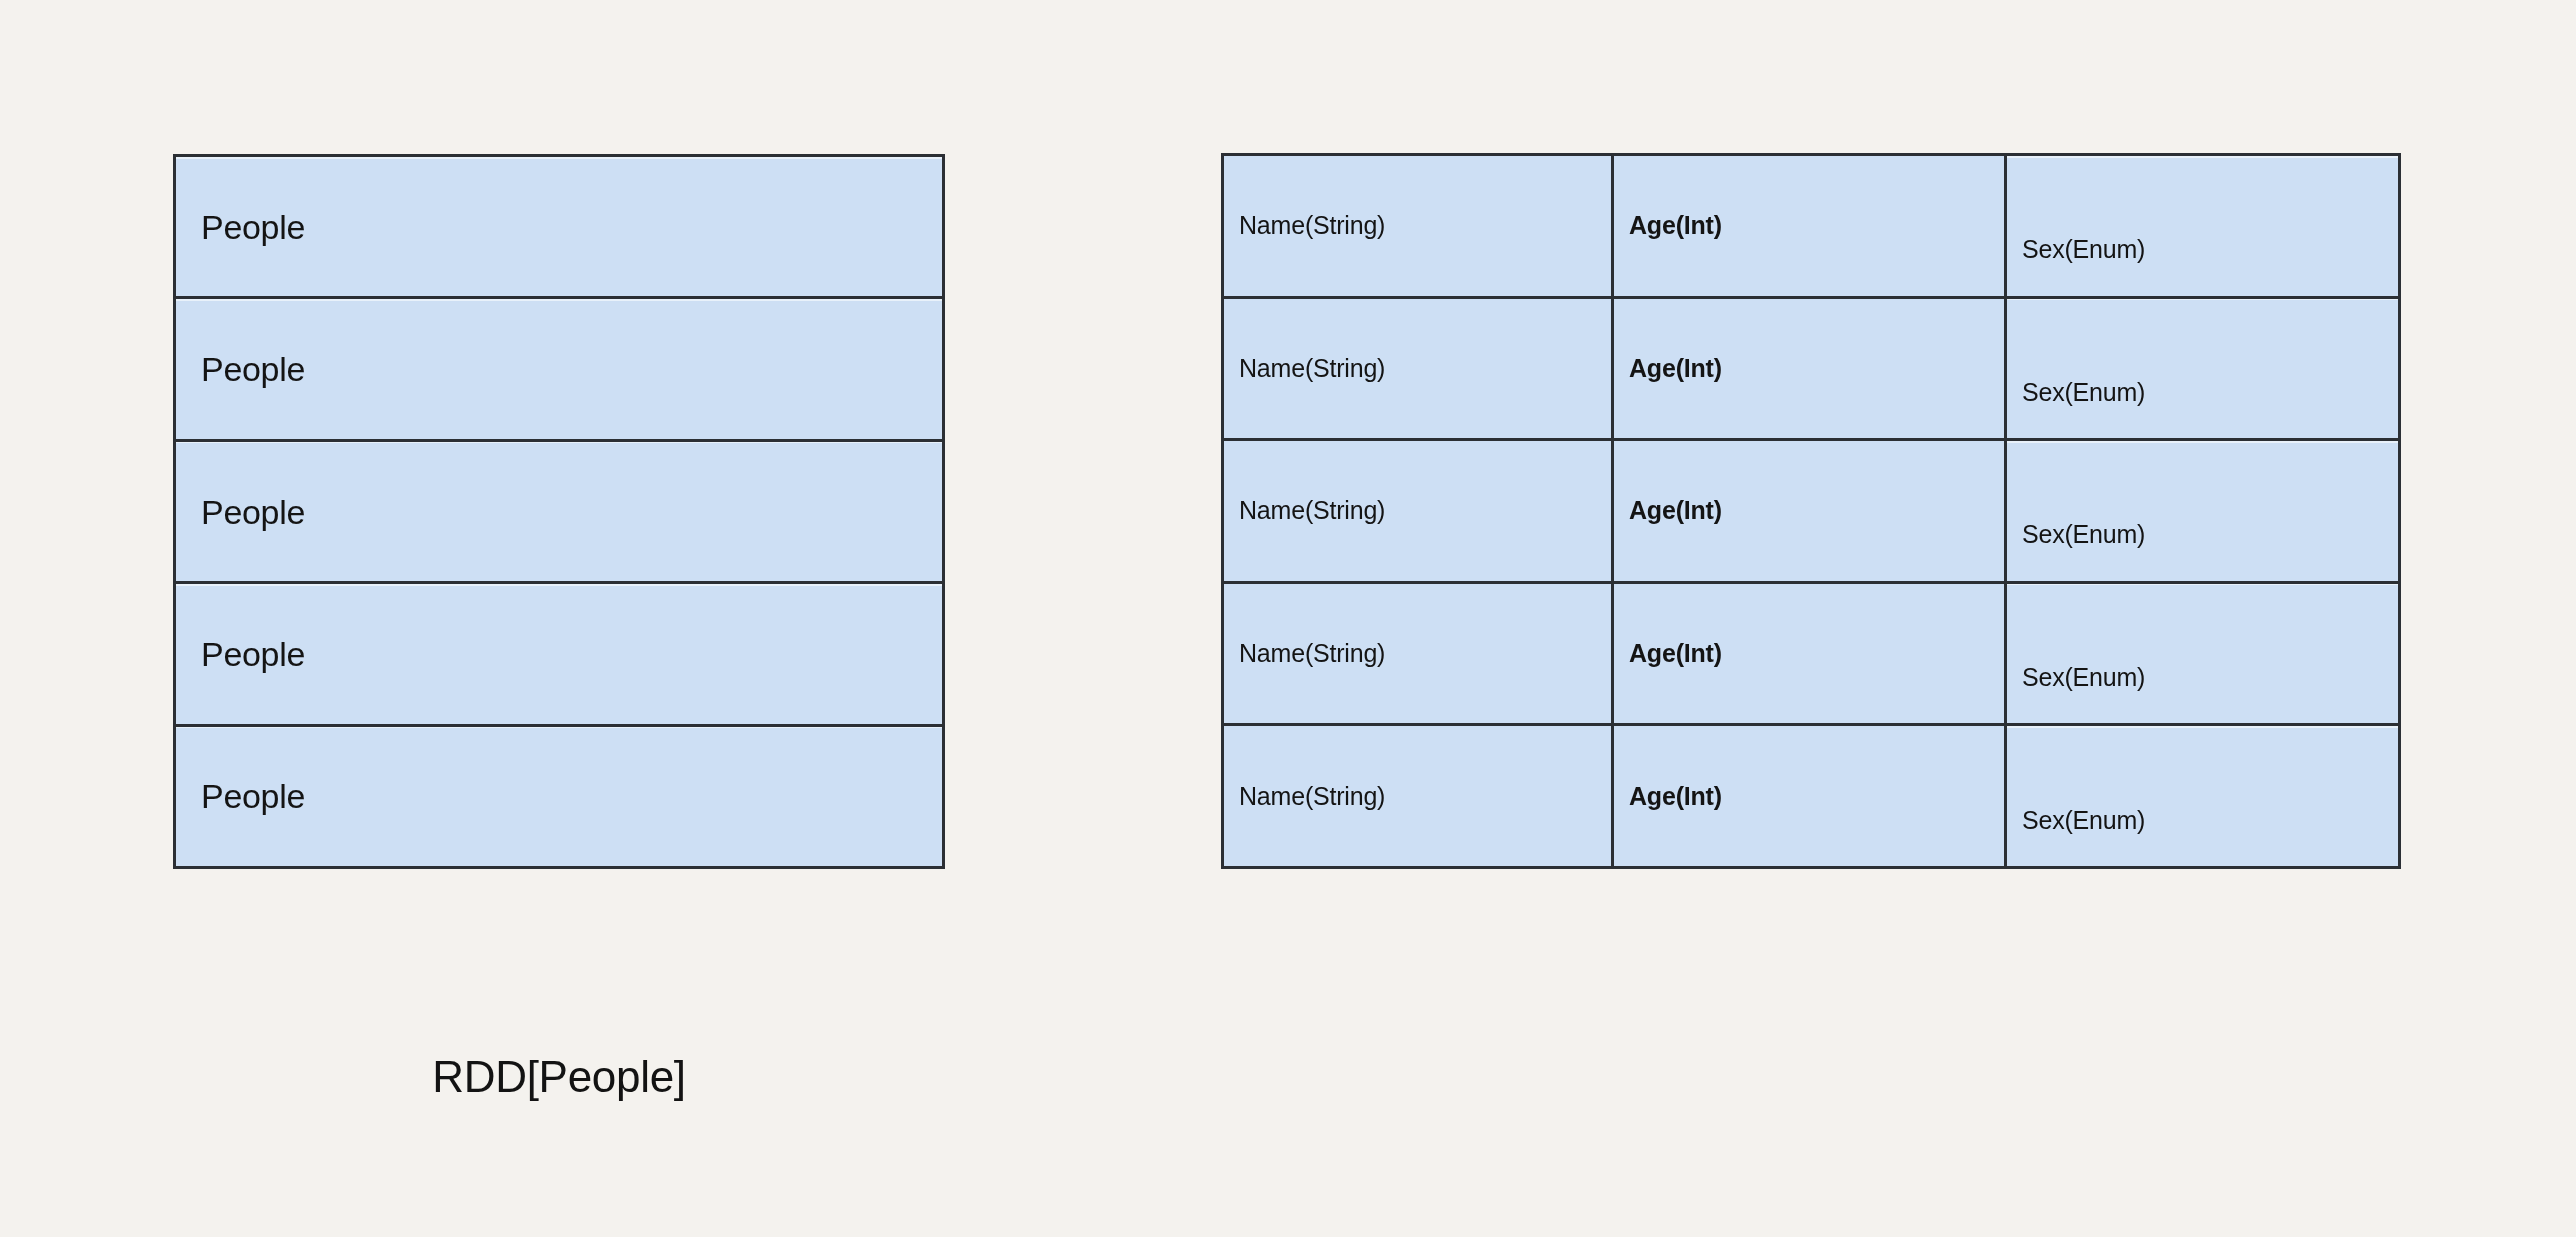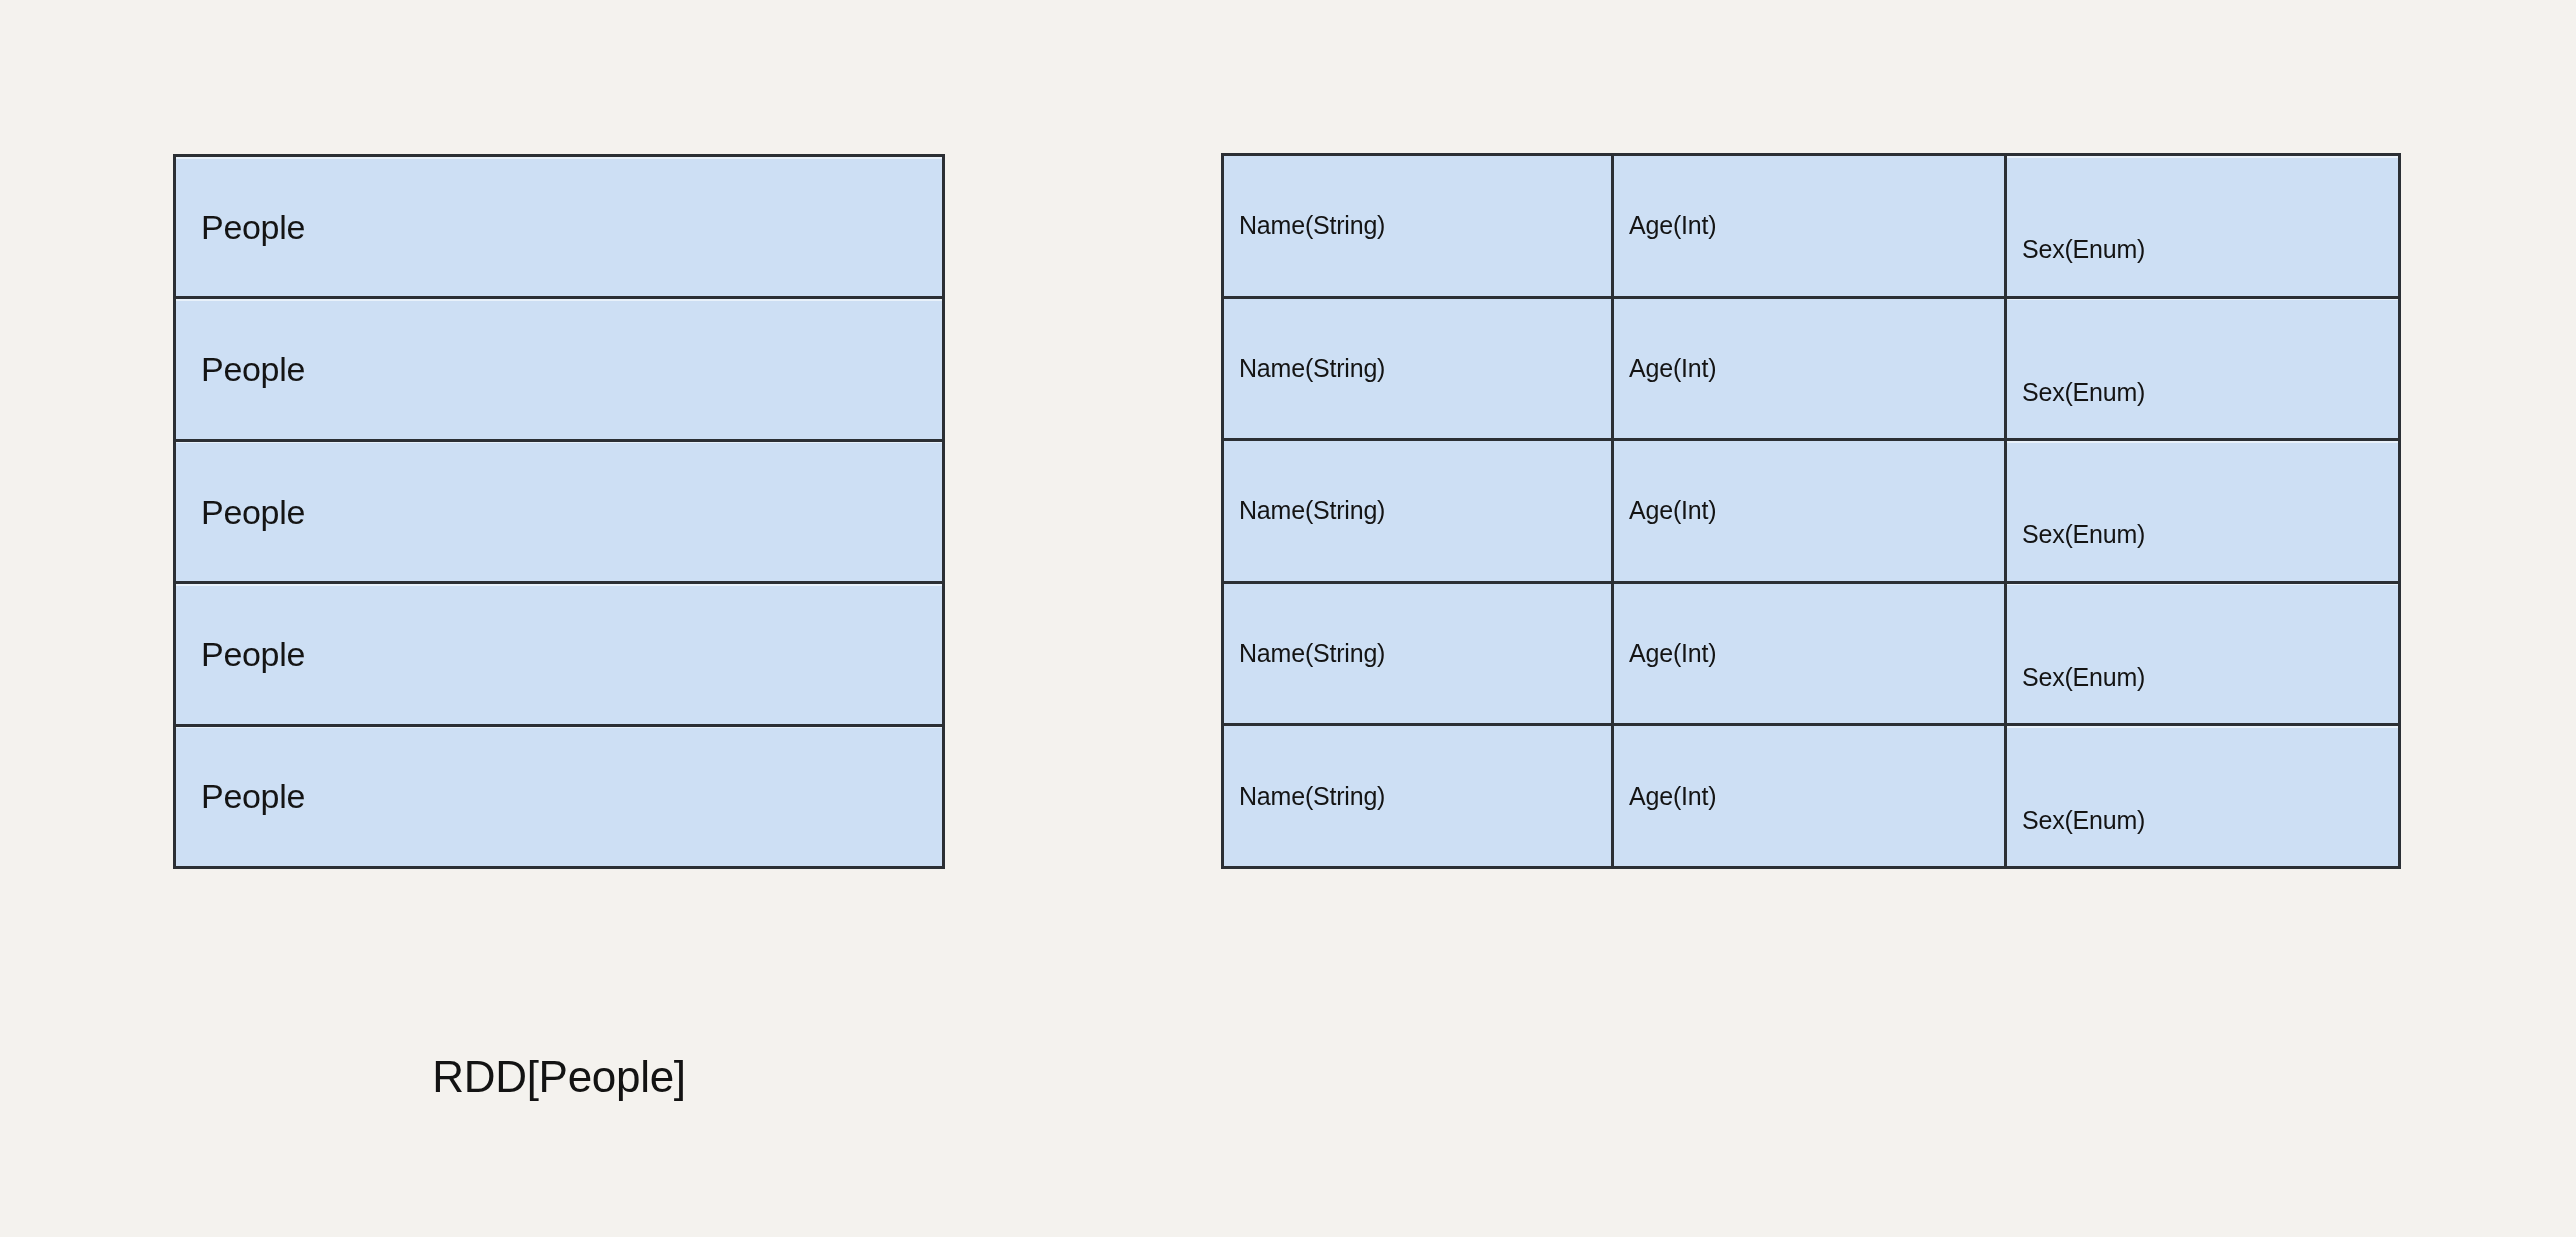--- a/index.html
+++ b/index.html
@@ -105,21 +105,21 @@
     color: #141414;
     letter-spacing: -0.2px;
     position: relative;
     z-index: 2;
   }
   .ds-cell:last-child {
     border-right: none;
     margin-top: 48px;
   }
   .ds-cell.col-0 { width: 390px; }
-  .ds-cell.col-1 { width: 393px; }
+  .ds-cell.col-1 { width: 393px; font-weight: bold; }
   .ds-cell.col-2 { flex: 1 1 auto; }
 
   
   .caption {
     position: absolute;
     font-size: 44px;
     line-height: 1;
     color: #131313;
     white-space: nowrap;
     letter-spacing: -0.3px;

